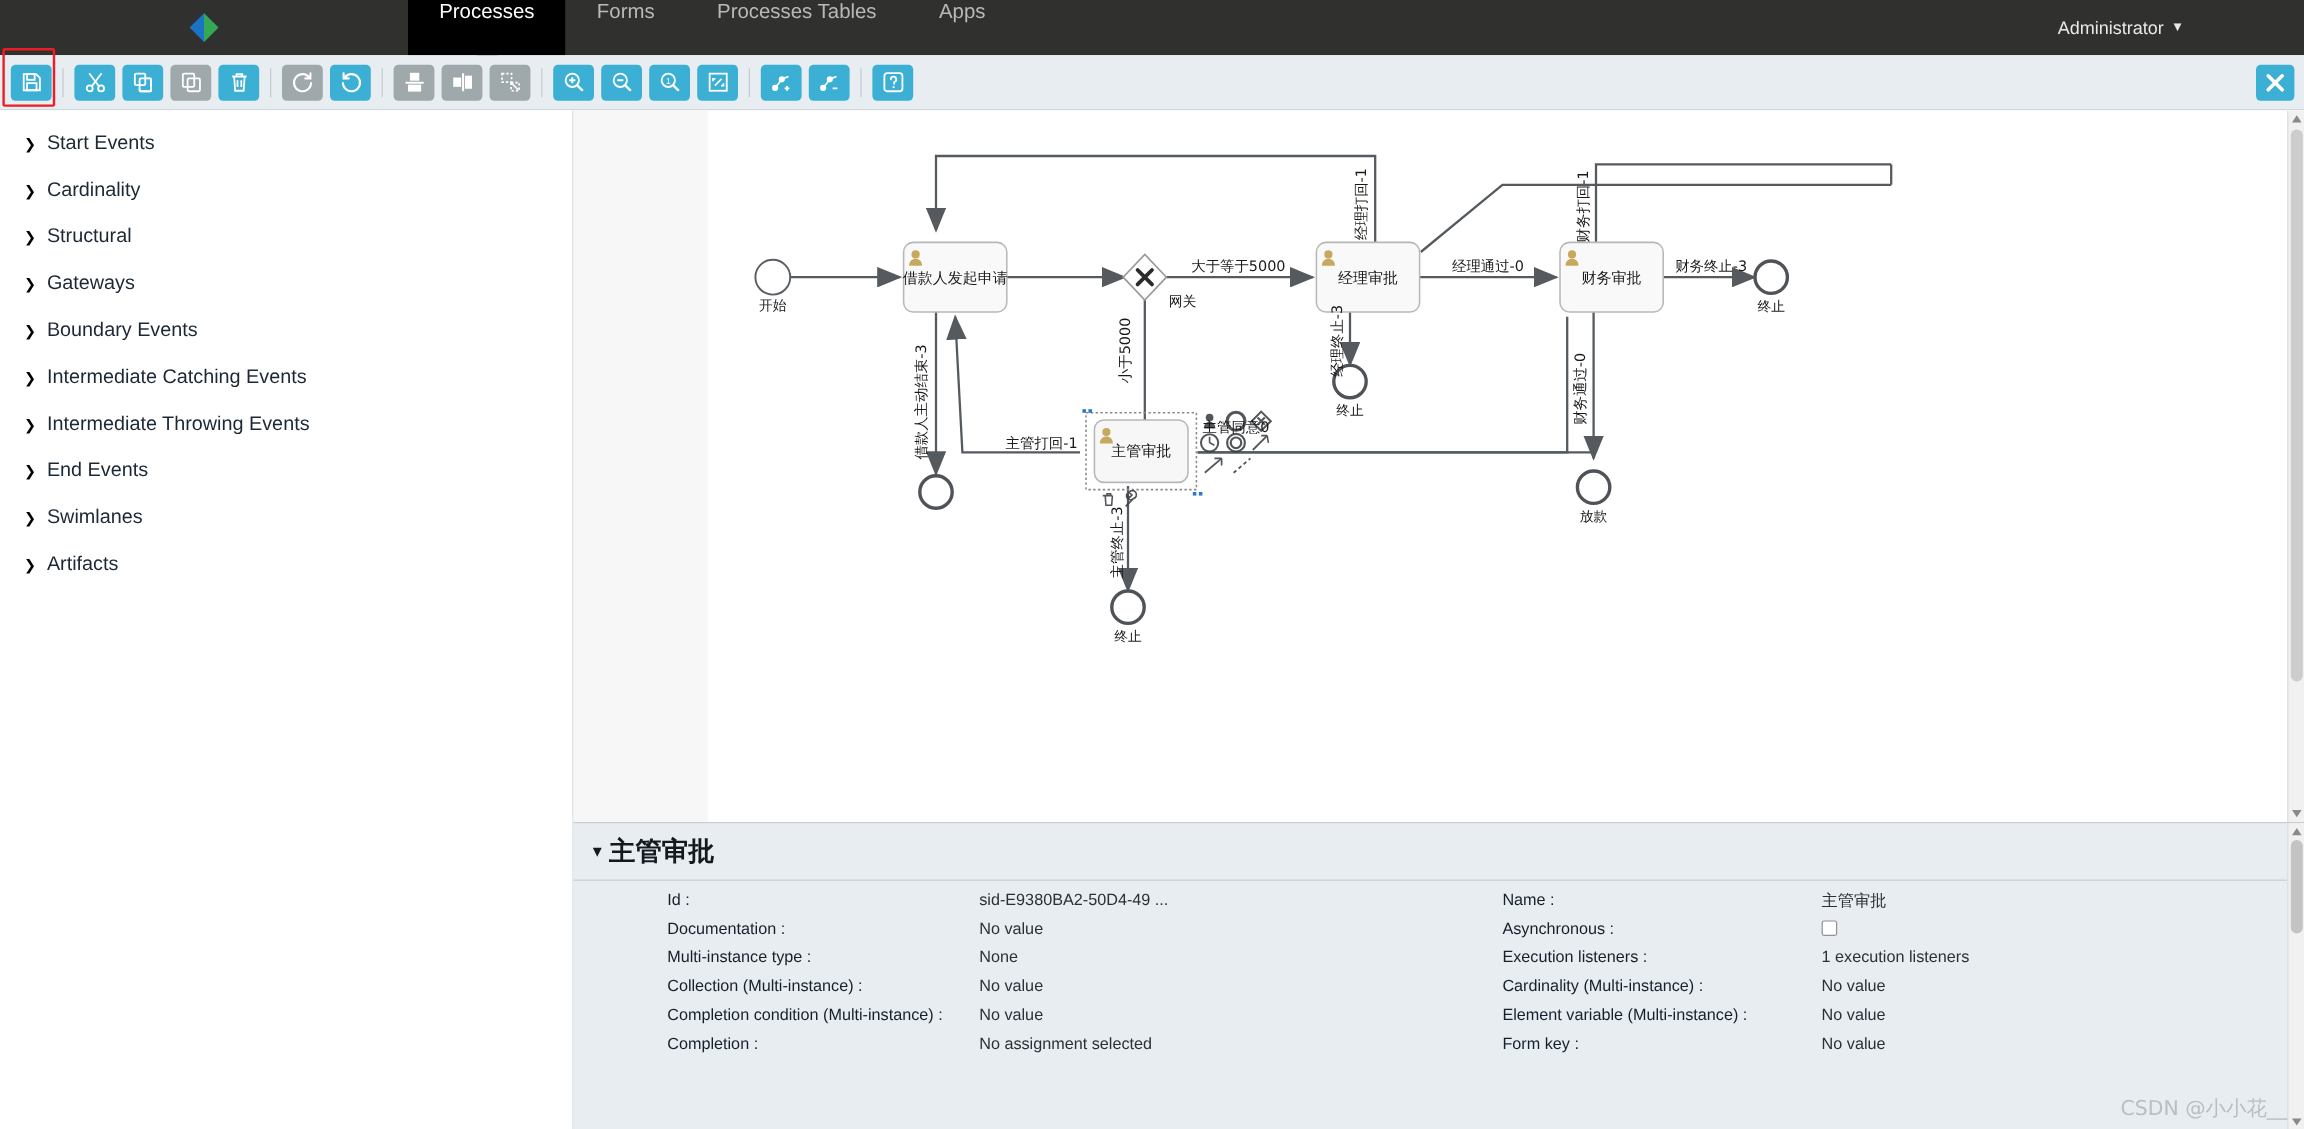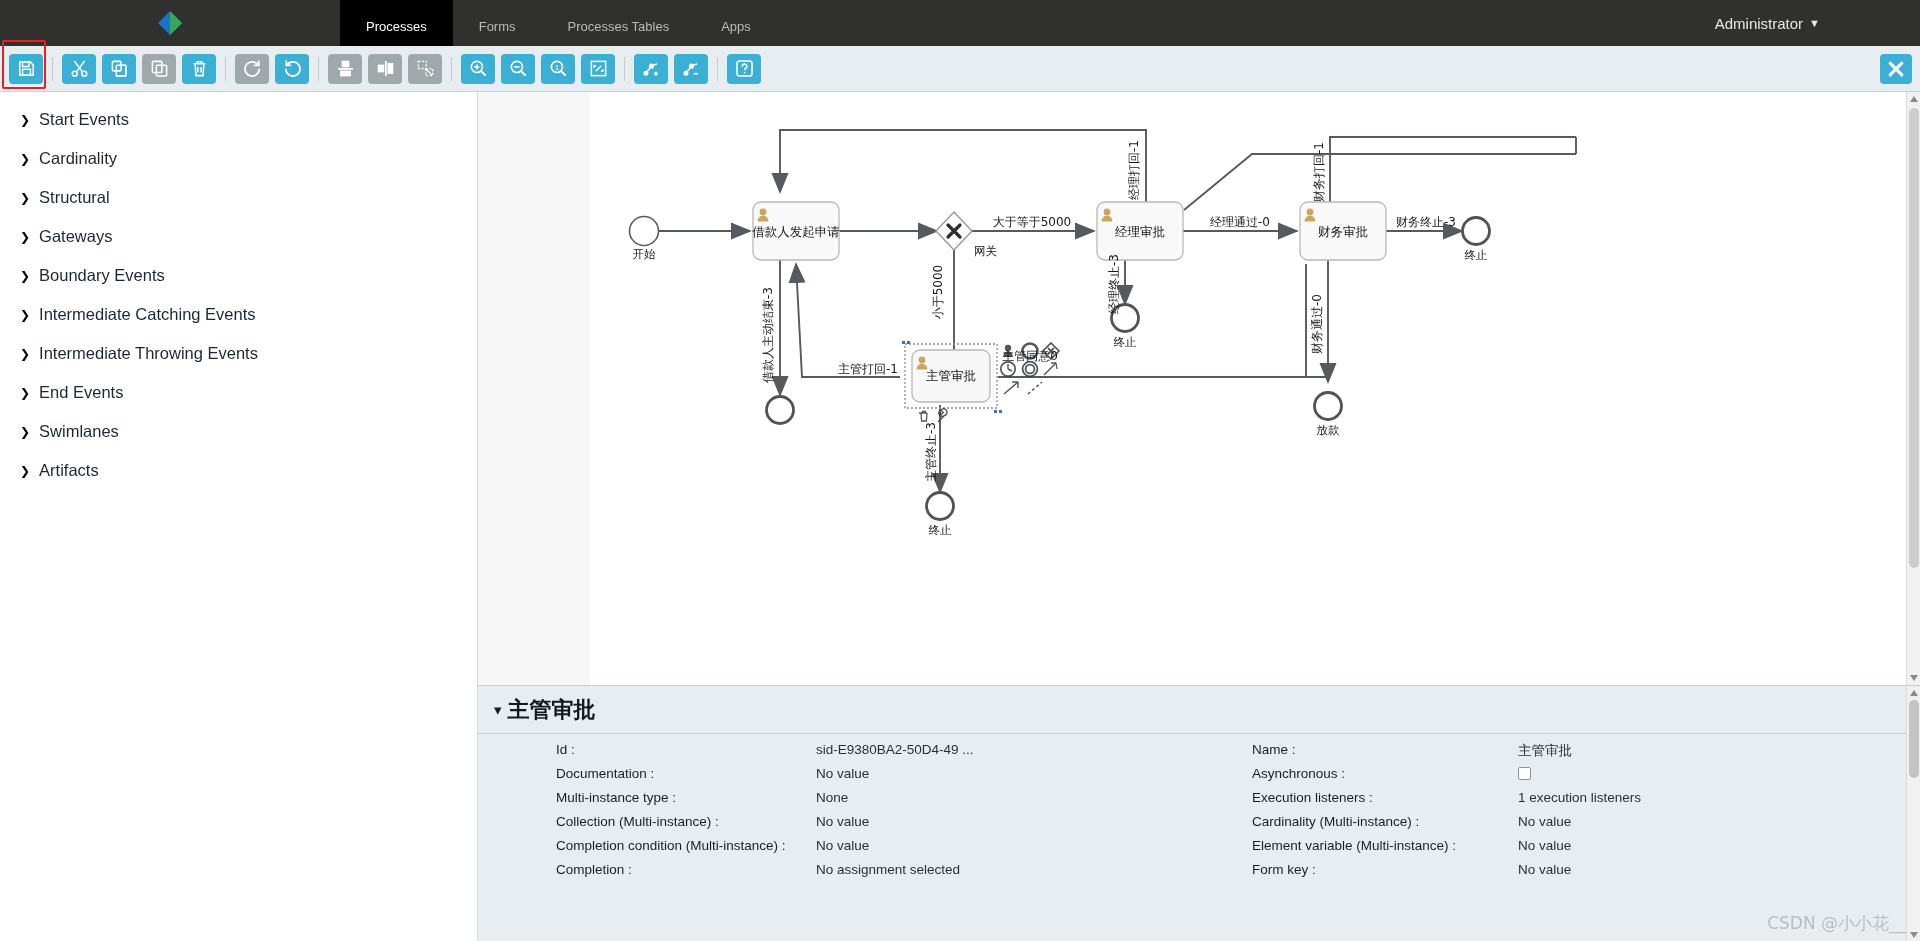--- a/index.html
+++ b/index.html
@@ -19,23 +19,23 @@
     background: #30302f;
     display: flex; align-items: stretch;
   }
   .nav-logo {
     width: 340px;
     display: flex; align-items: center; justify-content: center;
   }
   .logo-diamond { width: 26px; height: 26px; position: relative; }
   .nav-tabs { display: flex; align-items: stretch; }
   .nav-tab {
-    padding: 12px 26px;
-    display: flex; align-items: flex-end; justify-content: center;
-    color: #b9b9b7; font-size: 13px;
+    padding: 0 26px;
+    display: flex; align-items: flex-start; justify-content: center;
+    color: #b9b9b7; font-size: 17px;
     position: relative;
     cursor: pointer;
     white-space: nowrap;
   }
   .nav-tab.active { background: #000000; color: #ffffff; }
   .nav-tab.active::after {
     content: ""; position: absolute;
     bottom: -9px; left: 50%; transform: translateX(-50%);
     width: 0; height: 0;
     border-left: 9px solid transparent;

